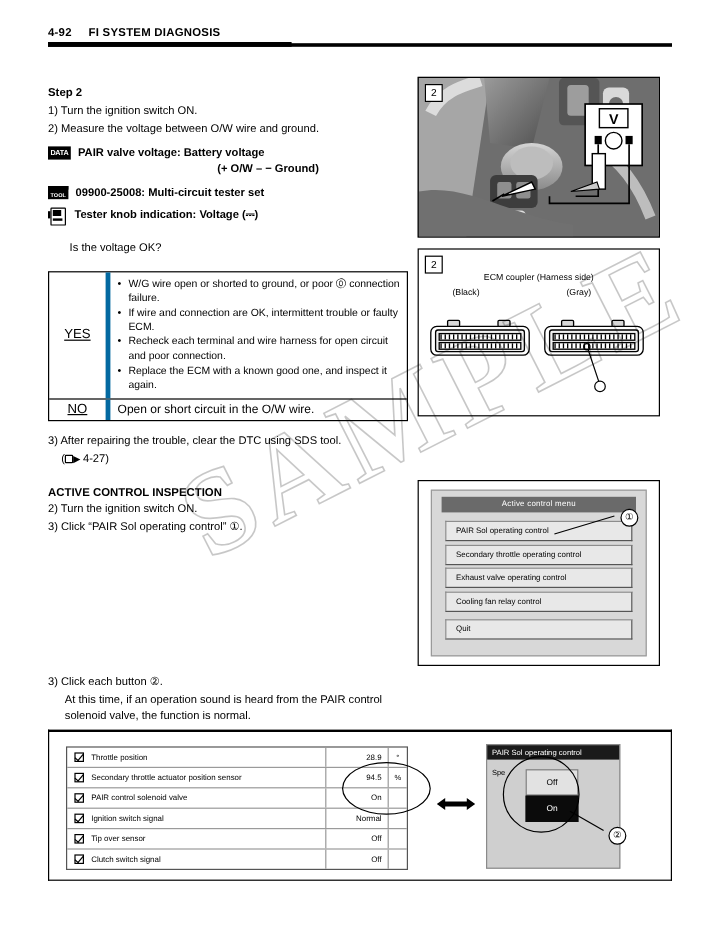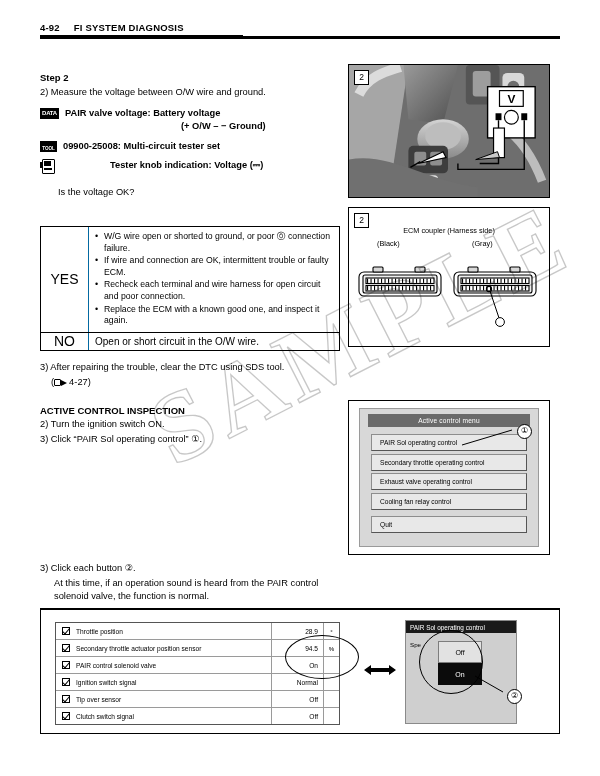--- a/index.html
+++ b/index.html
@@ -46,21 +46,21 @@
   .ico-knob .kr{position:absolute;right:0;top:3px;width:2px;height:6px;background:#000;}
 
   .ico-txt{font-size:9.3px;font-weight:bold;line-height:12px;}
   .sub-ind{font-size:9.3px;font-weight:bold;margin-left:108px;margin-top:2px;padding-left:33px;}
   .qmark{font-size:9.3px;margin:15px 0 4px 18px;}
 
   
   .ynt{position:absolute;left:40px;top:226px;width:300px;border:1.4px solid #000;box-sizing:border-box;}
   .ynt .r{display:flex;border-bottom:1px solid #000;}
   .ynt .r:last-child{border-bottom:none;}
-  .ynt .c1{width:47px;flex:0 0 47px;border-right:1px solid #0369a1;display:flex;align-items:center;justify-content:center;font-size:14px;}
+  .ynt .c1{width:47px;flex:0 0 47px;border-right:4px solid #0369a1;display:flex;align-items:center;justify-content:center;font-size:11px;text-decoration:underline;}
   .ynt .c2{flex:1;padding:4px 5px 4px 6px;}
   .bul{display:flex;font-size:8.7px;line-height:11.6px;margin-bottom:1px;}
   .bul .dot{flex:0 0 9px;font-size:9px;line-height:11.6px;}
   .bul .tx{flex:1;}
   .no-tx{font-size:10px;padding:3px 5px 3px 6px;}
 
   
   .after{position:absolute;left:40px;top:361px;width:310px;}
   .hand{display:inline-block;width:14px;height:7px;position:relative;vertical-align:-1px;margin-right:1px;}
   .hand::before{content:"";position:absolute;left:0;top:0;width:7px;height:7px;border:1.3px solid #000;border-radius:1px;box-sizing:border-box;}
@@ -131,34 +131,35 @@
     <div class="hdr-row">
       <span class="hdr-page">4-92</span>
       <span>FI SYSTEM DIAGNOSIS</span>
     </div>
   </div>
   <div class="hdr-rule"></div>
   <div class="hdr-rule2" style="top:35px;height:4px;"></div>
 
   <div class="col-l">
     <div class="step-title">Step 2</div>
+    <div class="line">1) Turn the ignition switch ON.</div>
     <div class="line">2) Measure the voltage between O/W wire and ground.</div>
 
     <div class="icon-row">
       <div class="ico">DATA</div>
       <div class="ico-txt">PAIR valve voltage: Battery voltage</div>
     </div>
     <div class="sub-ind">(+ O/W – − Ground)</div>
 
     <div class="icon-row" style="margin-top:9px;align-items:flex-end;">
       <div class="ico-tool">TOOL</div>
       <div class="ico-txt">09900-25008: Multi-circuit tester set</div>
     </div>
 
-    <div class="icon-row" style="margin-top:7px;gap:48px;">
+    <div class="icon-row" style="margin-top:7px;">
       <div class="ico-knob">
         <div class="kl"></div>
           <div class="kr"></div>
         <div class="kb"></div>
           <div class="kin"></div>
           <div class="kbar"></div>
       </div>
       <div class="ico-txt">Tester knob indication: Voltage (⎓)</div>
     </div>
 

